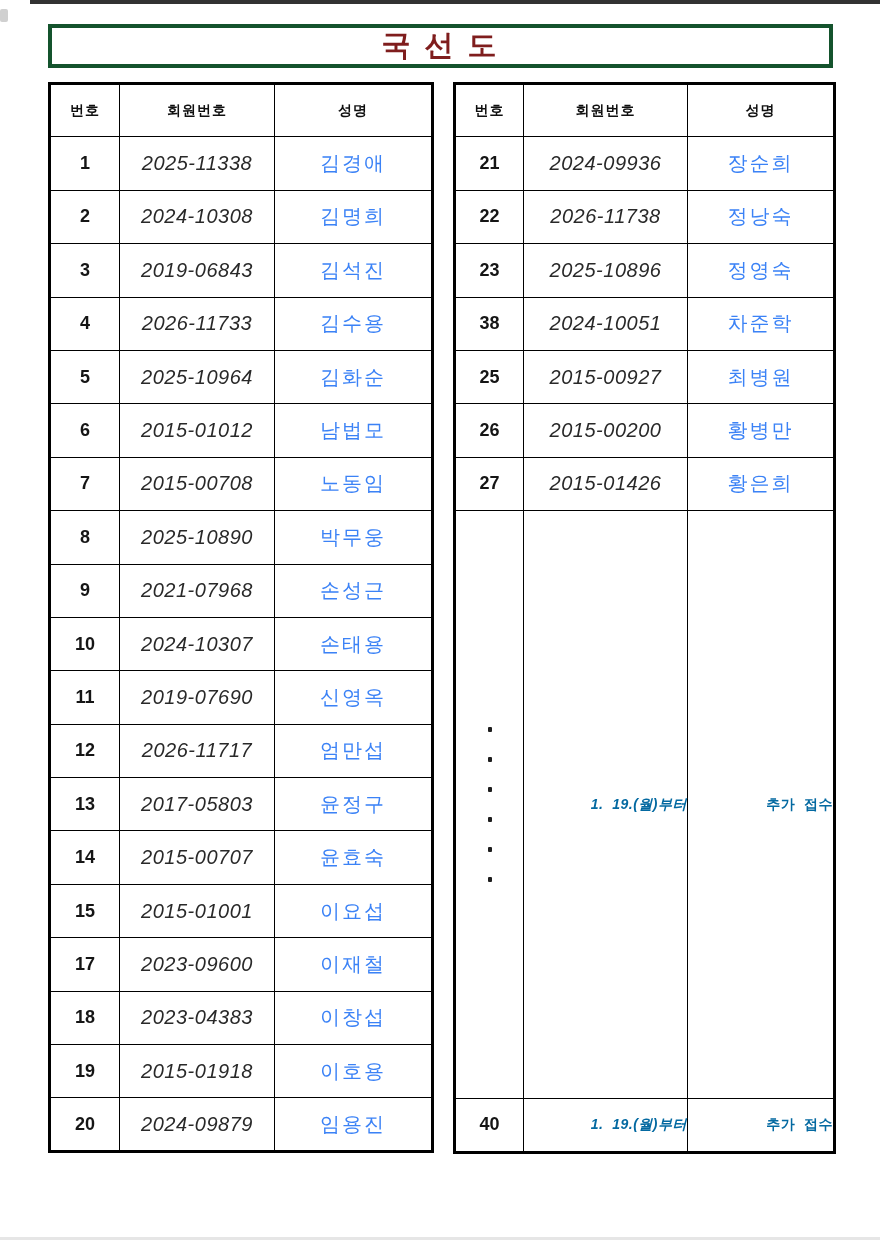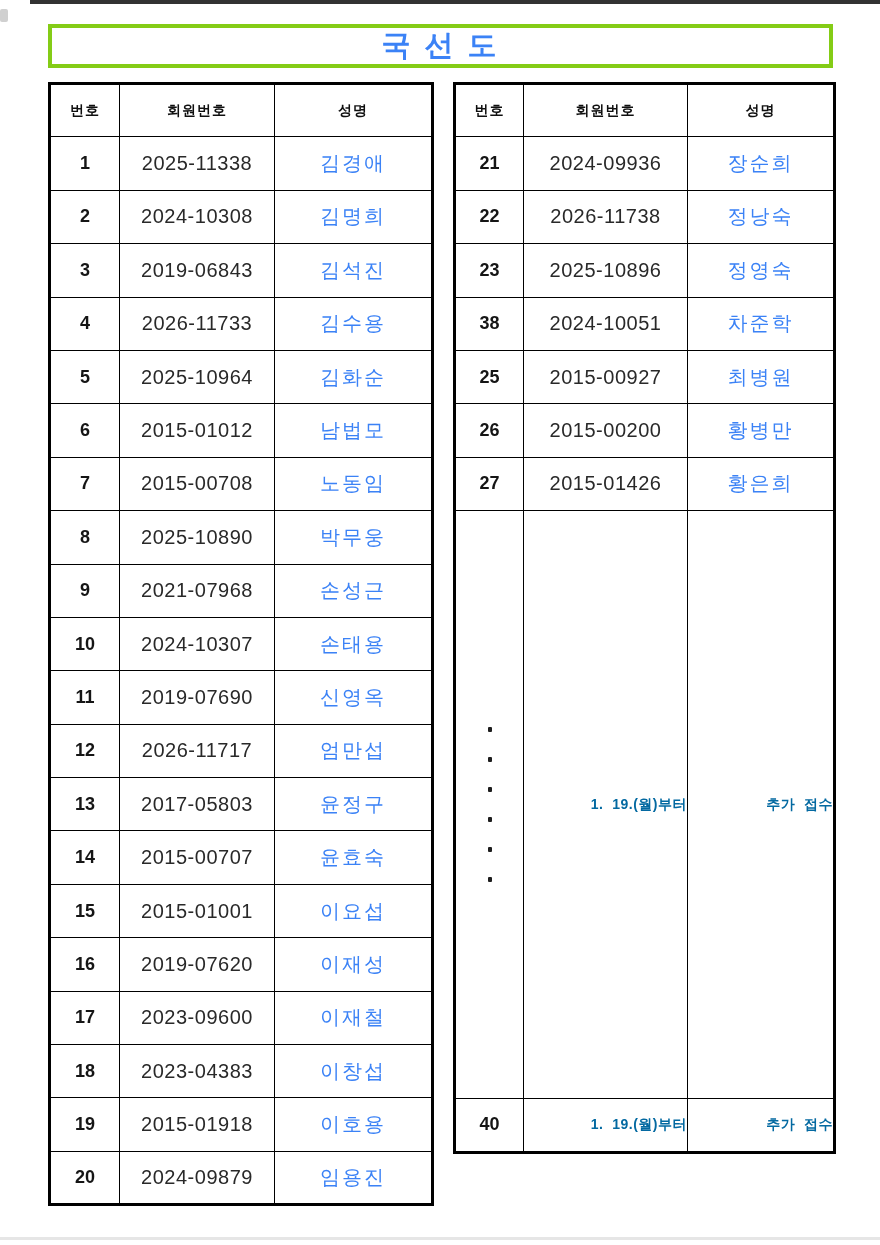--- a/index.html
+++ b/index.html
@@ -17,41 +17,41 @@
   .smudge {
     position:absolute; top:9px; left:0; width:8px; height:13px;
     background:#b0b0b0; opacity:.6; border-radius:2px;
   }
   .bottom-artifact {
     position:absolute; top:1237px; left:0; width:880px; height:3px;
     background:#d9d9d9; opacity:.65;
   }
   .title-box {
     position:absolute; left:48px; top:24px; width:785px; height:44px;
-    border:4px solid #84cc16; box-sizing:border-box;
+    border:4px solid #14532d; box-sizing:border-box;
     display:flex; align-items:center; justify-content:center;
-    font-size:29px; font-weight:bold; color:#3b82f6; letter-spacing:3px;
+    font-size:29px; font-weight:bold; color:#7f1d1d; letter-spacing:3px;
   }
   table {
     position:absolute; top:82px;
     border-collapse:collapse; table-layout:fixed;
     border:3px solid #000; background:#fff;
   }
   #left-table  { left:48px;  width:383px; }
   #right-table { left:453px; width:380px; }
   #left-table  .w-no{width:70px;}  #left-table  .w-id{width:155px;} #left-table  .w-name{width:158px;}
   #right-table .w-no{width:69px;}  #right-table .w-id{width:164px;} #right-table .w-name{width:147px;}
   tr { height:53.4px; }
   th, td {
     border:1.5px solid #000; padding:0; box-sizing:border-box;
     text-align:center; vertical-align:middle; background:#fff;
   }
   .hdr   { font-weight:bold; font-size:14px; color:#0f0f0f; letter-spacing:1px; }
   .c-no  { font-weight:bold; font-size:18px; color:#151515; }
-  .c-id  { font-size:20px; color:#292929; letter-spacing:.5px; }
+  .c-id  { font-size:20px; color:#292929; letter-spacing:.5px;font-style:italic; }
   .c-name{ font-size:20px; color:#3b82f6; letter-spacing:2px; }
   .tall-row { height:588px; }
   .dots {
     display:flex; flex-direction:column; align-items:center; justify-content:center;
     height:100%; gap:25px;
   }
   .dot { width:4px; height:5px; background:#1e1e1e; border-radius:1px; }
   .blue-cell, .blue-row .c-id, .blue-row .c-name {
     color:#0369a1; font-weight:bold; font-size:14px;
     letter-spacing:.5px; white-space:pre;text-align:right;
@@ -150,25 +150,20 @@
     <td class="c-no">14</td>
     <td class="c-id">2015-00707</td>
     <td class="c-name">윤효숙</td>
   </tr>
       <tr>
     <td class="c-no">15</td>
     <td class="c-id">2015-01001</td>
     <td class="c-name">이요섭</td>
   </tr>
       <tr>
-    <td class="c-no">16</td>
-    <td class="c-id">2019-07620</td>
-    <td class="c-name">이재성</td>
-  </tr>
-      <tr>
     <td class="c-no">17</td>
     <td class="c-id">2023-09600</td>
     <td class="c-name">이재철</td>
   </tr>
       <tr>
     <td class="c-no">18</td>
     <td class="c-id">2023-04383</td>
     <td class="c-name">이창섭</td>
   </tr>
       <tr>

